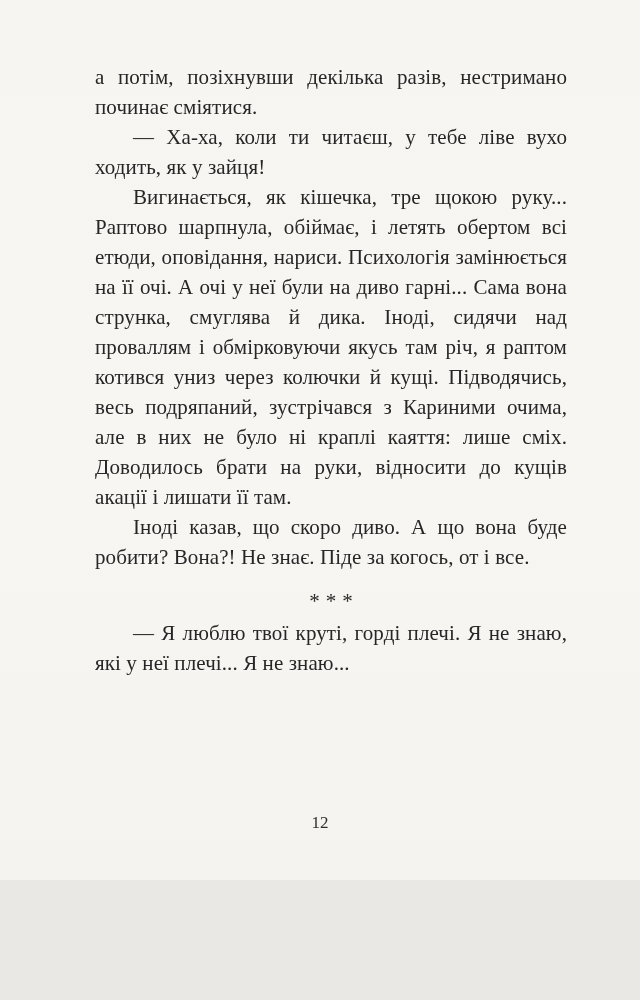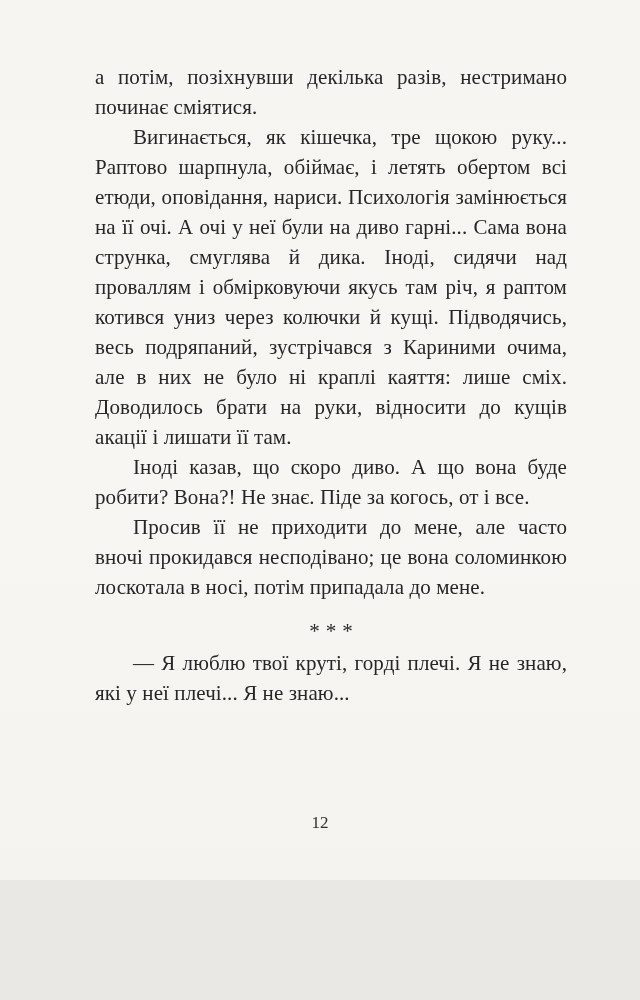--- a/index.html
+++ b/index.html
@@ -53,20 +53,20 @@
     line-height: 20px;
     color: #2e2e2e;
   }
 </style>
 </head>
 <body>
 
 <main class="page">
   <section class="text-block">
       <p class="para continuation">а потім, позіхнувши декілька разів, нестримано починає сміятися.</p>
+      <p class="para indented">— Ха-ха, коли ти читаєш, у тебе ліве вухо ходить, як у зайця!</p>
       <p class="para indented">Вигинається, як кішечка, тре щокою руку... Раптово шарпнула, обіймає, і летять обертом всі етюди, оповідання, нариси. Психологія замінюється на її очі. А очі у неї були на диво гарні... Сама вона струнка, смуглява й дика. Іноді, сидячи над проваллям і обмірковуючи якусь там річ, я раптом котився униз через колючки й кущі. Підводячись, весь подряпаний, зустрічався з Кариними очима, але в них не було ні краплі каяття: лише сміх. Доводилось брати на руки, відносити до кущів акації і лишати її там.</p>
       <p class="para indented">Іноді казав, що скоро диво. А що вона буде робити? Вона?! Не знає. Піде за когось, от і все.</p>
-      <p class="para indented">Просив її не приходити до мене, але часто вночі прокидався несподівано; це вона соломинкою лоскотала в носі, потім припадала до мене.</p>
       <div class="separator">***</div>
       <p class="para indented">— Я люблю твої круті, горді плечі. Я не знаю, які у неї плечі... Я не знаю...</p>
     </section>
   <div class="page-number">12</div>
 </main>
 
 </body></html>

